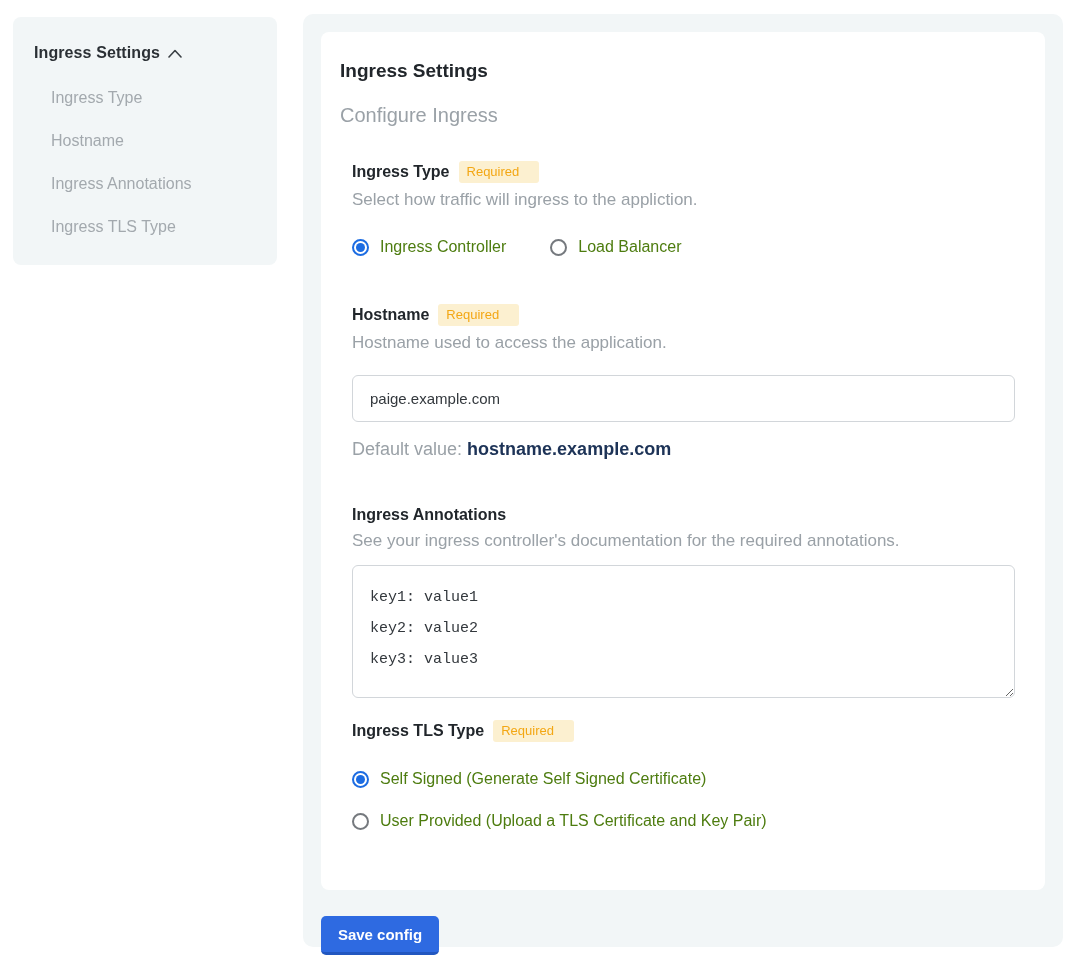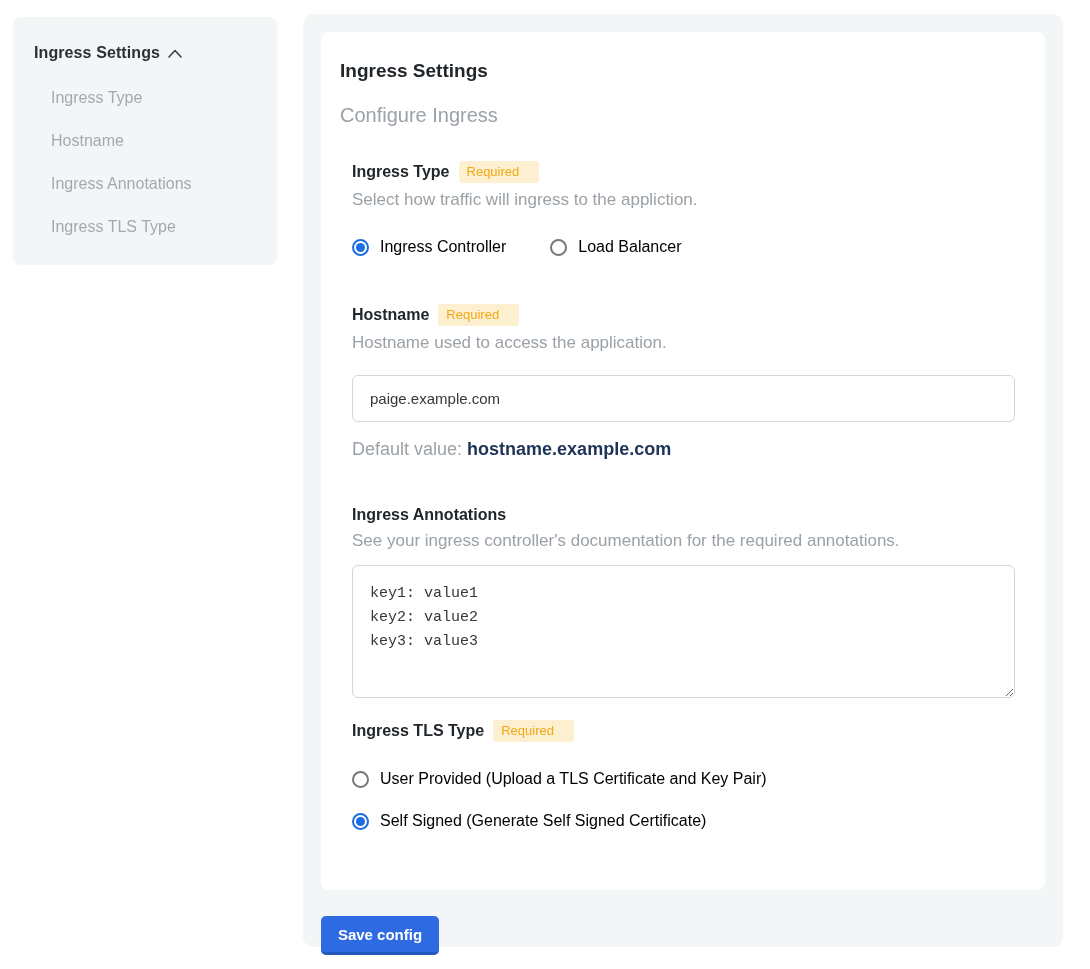--- a/index.html
+++ b/index.html
@@ -56,21 +56,21 @@
   }
   .field-help { margin-top: 7px; font-size: 17px; color: #9aa1a7; }
 
   .mt-section { margin-top: 34px; }
   .mt-section-lg { margin-top: 48px; }
   .mt-section-md { margin-top: 46px; }
 
   
   .radio-row { display: flex; gap: 44px; margin-top: 28px; }
   .radio-col { display: flex; flex-direction: column; gap: 24px; margin-top: 28px; }
-  .radio-option { display: flex; align-items: center; gap: 11px; font-size: 16px; color: #000000; cursor: pointer; }
+  .radio-option { display: flex; align-items: center; gap: 11px; font-size: 16px; color: #4d7c0f; cursor: pointer; }
   .radio-circle {
     width: 17px; height: 17px; border-radius: 50%;
     border: 2px solid #75797e; background: #fff;
     display: flex; align-items: center; justify-content: center;
     flex: 0 0 auto;
   }
   .radio-circle.selected { border-color: #1c6ce2; }
   .radio-circle .dot { width: 9px; height: 9px; border-radius: 50%; background: transparent; }
   .radio-circle.selected .dot { background: #1c6ce2; }
 
@@ -83,21 +83,21 @@
     background: #fff; outline: none;
   }
   .default-note { margin-top: 17px; font-size: 18px; color: #9aa1a7; }
   .default-note .default-value { color: #1d3357; font-weight: bold; }
 
   
   .annotations-textarea {
     display: block; width: 663px; height: 133px; margin-top: 14px;
     border: 1px solid #d2d6da; border-radius: 6px;
     padding: 16px 17px; font-family: "Liberation Mono", monospace;
-    font-size: 15px; line-height: 24px; color: #33383d;
+    font-size: 15px; line-height: 31px; color: #33383d;
     background: #fff; outline: none; resize: both;
   }
 
   
   .save-button {
     display: block; margin-top: 26px;
     min-width: 118px; height: 39px; padding: 0 4px;
     background: #2e6ae1; color: #ffffff;
     font-family: "Liberation Sans", sans-serif;
     font-size: 15px; font-weight: bold;
@@ -174,30 +174,30 @@
 key3: value3</textarea>
       </div>
 
       <div style="margin-top:22px">
         <div class="field-label-row">
           <span class="field-label">Ingress TLS Type</span>
           <span class="required-badge">Required</span>
         </div>
         <div class="radio-col">
           <label class="radio-option">
+            <span class="radio-circle selected">
+                <span class="dot"></span>
+              </span>
+            <span>Self Signed (Generate Self Signed Certificate)</span>
+          </label>
+          <label class="radio-option">
             <span class="radio-circle">
                 <span class="dot"></span>
               </span>
             <span>User Provided (Upload a TLS Certificate and Key Pair)</span>
-          </label>
-          <label class="radio-option">
-            <span class="radio-circle selected">
-                <span class="dot"></span>
-              </span>
-            <span>Self Signed (Generate Self Signed Certificate)</span>
           </label>
         </div>
       </div>
 
     </div>
   </section>
 
   <button class="save-button">Save config</button>
 </div>
 

